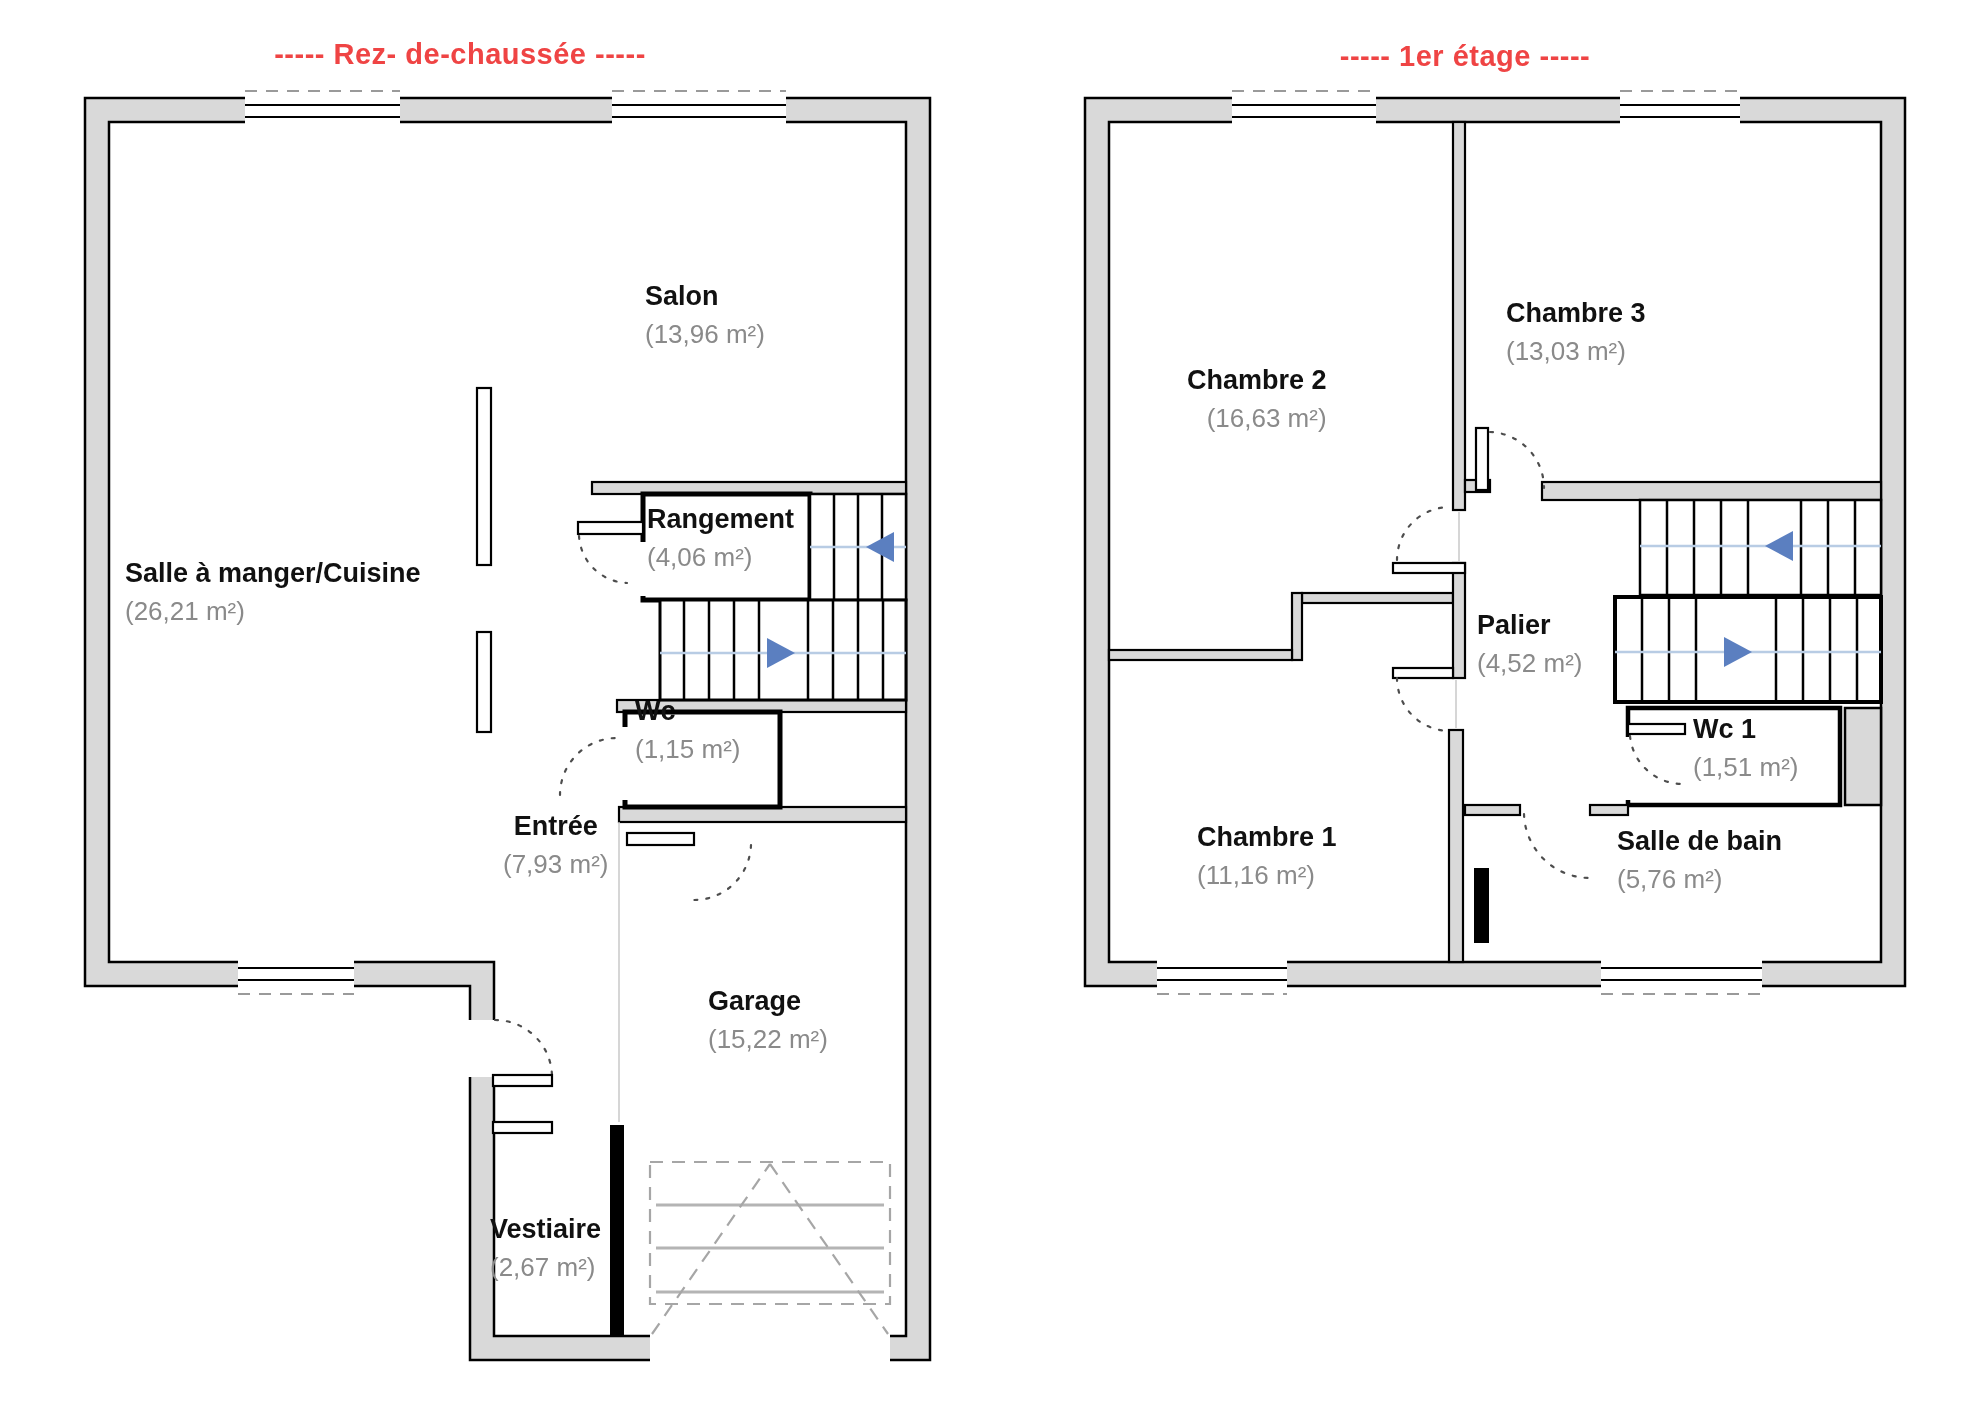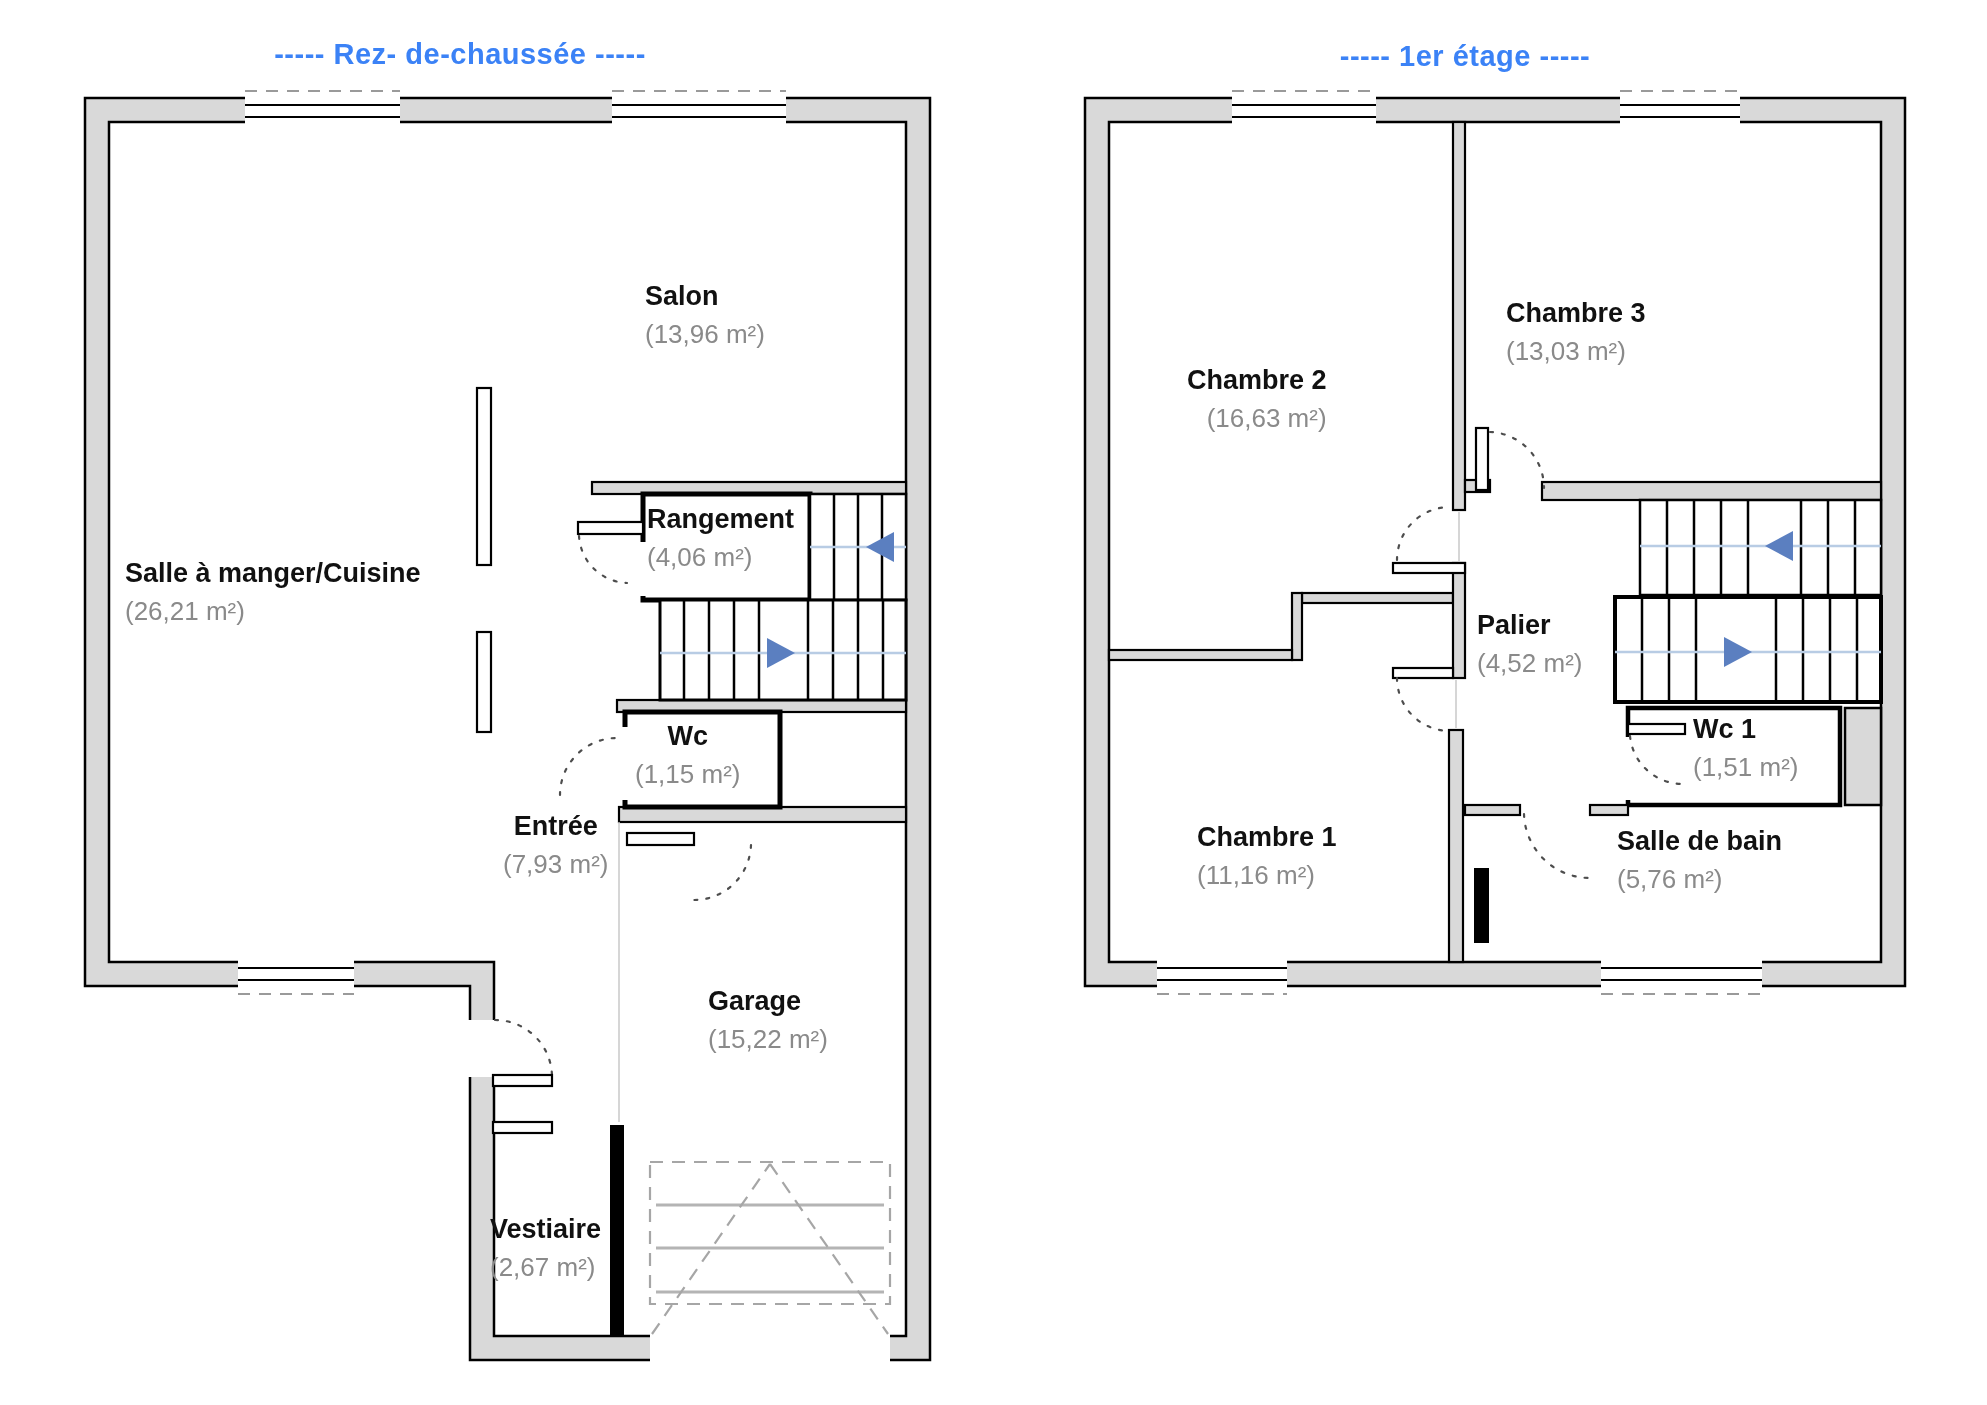--- a/index.html
+++ b/index.html
@@ -1,19 +1,19 @@
 <!DOCTYPE html>
 <html><head>
 <meta charset="utf-8">
 <style>
   html,body{margin:0;padding:0;background:#ffffff;}
   #canvas{position:relative;width:1987px;height:1405px;background:#ffffff;overflow:hidden;
           font-family:"Liberation Sans","DejaVu Sans",sans-serif;}
   #plan-svg{position:absolute;left:0;top:0;}
-  .floor-title{position:absolute;font-size:29px;font-weight:bold;color:#3b82f6;text-align:center;
+  .floor-title{position:absolute;font-size:29px;font-weight:bold;color:#ef4444;text-align:center;
                letter-spacing:0.5px;white-space:nowrap;}
   .room-label{position:absolute;line-height:1.0;white-space:nowrap;}
   .room-name{font-size:27px;font-weight:bold;color:#111111;margin-bottom:11px;}
   .room-area{font-size:26px;font-weight:normal;color:#8a8a8a;}
 </style>
 </head>
 <body>
 
 <div id="canvas">
 
@@ -217,21 +217,21 @@
   <div class="room-area">(13,96 m²)</div>
 </div>
 <div class="room-label" style="left:125px;top:560px;">
   <div class="room-name">Salle à manger/Cuisine</div>
   <div class="room-area">(26,21 m²)</div>
 </div>
 <div class="room-label" style="left:647px;top:506px;">
   <div class="room-name">Rangement</div>
   <div class="room-area">(4,06 m²)</div>
 </div>
-<div class="room-label" style="left:635px;top:723px;text-align:center;">
+<div class="room-label" style="left:635px;top:698px;">
   <div class="room-name">Wc</div>
   <div class="room-area">(1,15 m²)</div>
 </div>
 <div class="room-label" style="left:503px;top:813px;text-align:center;">
   <div class="room-name">Entrée</div>
   <div class="room-area">(7,93 m²)</div>
 </div>
 <div class="room-label" style="left:708px;top:988px;">
   <div class="room-name">Garage</div>
   <div class="room-area">(15,22 m²)</div>

